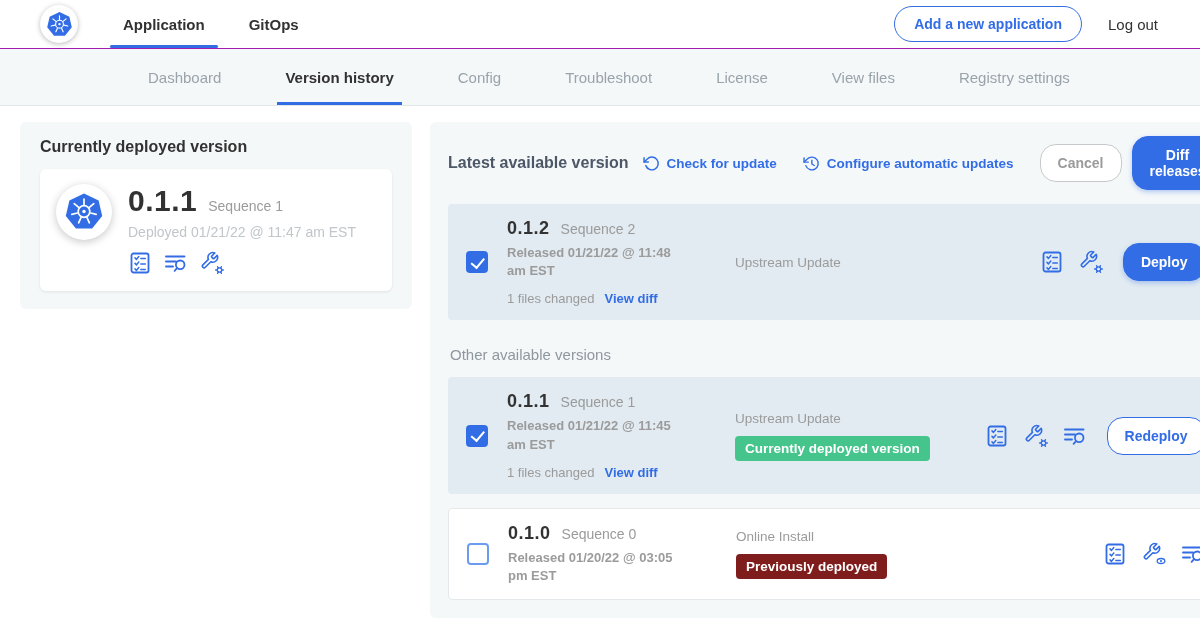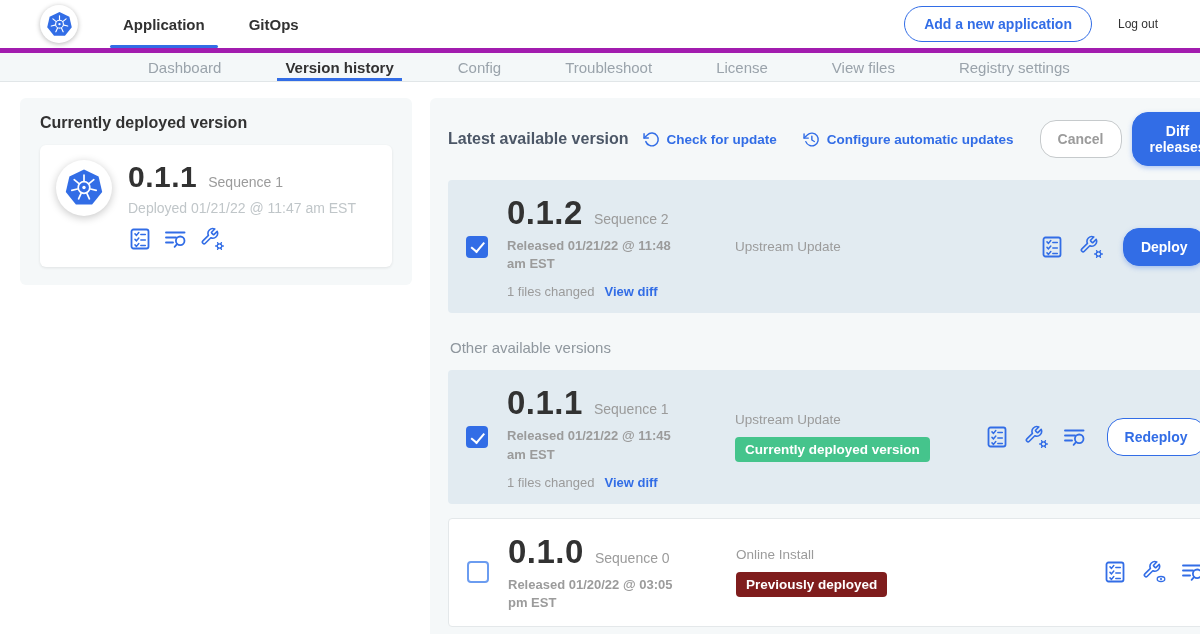--- a/index.html
+++ b/index.html
@@ -12,24 +12,24 @@
     box-shadow:0 1px 5px rgba(0,0,0,.28); display:flex; align-items:center; justify-content:center;
     margin-right:32px; flex:none; }
   .top-tab { position:relative; height:48px; display:flex; align-items:center; padding:0 13px;
     font-size:15px; font-weight:700; color:#323232; cursor:pointer; margin-right:18px; }
   .top-tab.active::after { content:""; position:absolute; left:0; right:0; bottom:0; height:3px;
     background:#326de6; border-radius:2px; }
   .flex-spacer { flex:1; }
   .pill-btn { background:#fff; border:1.5px solid #326de6; color:#326de6; font-weight:700;
     font-size:14px; padding:9px 19px; border-radius:22px; cursor:pointer;
     font-family:inherit; margin-right:24px; }
-  .logout { font-size:12px; color:#323232; cursor:pointer; padding:4px 2px; }
+  .logout { font-size:15px; color:#323232; cursor:pointer; padding:4px 2px; }
 
   
-  .subnav { height:34px; background:#f4f8f9; border-top:5px solid #a21caf;
+  .subnav { height:58px; background:#f4f8f9; border-top:1px solid #a21caf;
     border-bottom:1px solid #e1e6e8; display:flex; align-items:stretch; padding-left:140px; }
   .subnav-item { position:relative; display:flex; align-items:center; padding:0 8px;
     margin-right:48px; font-size:15px; color:#9aa3ab; cursor:pointer; white-space:nowrap; }
   .subnav-item.active { color:#323232; font-weight:600; }
   .subnav-item.active::after { content:""; position:absolute; left:0; right:0; bottom:0;
     height:3px; background:#326de6; }
 
   
   .main { display:flex; gap:18px; padding:16px 20px 0 20px; align-items:flex-start; }
   .panel { background:#f5f8f9; border-radius:6px; }
@@ -63,21 +63,21 @@
 
   .version-card { border-radius:4px; padding:14px 18px; display:flex; align-items:center; margin-top:14px; }
   .card-blue { background:#e2ebf1; }
   .card-white { background:#fff; border:1px solid #e4e8ea; }
   .cb { width:22px; height:22px; border-radius:4px; margin-right:19px; flex:none; cursor:pointer; position:relative; }
   .cb.checked { background:#326de6; }
   .cb.checked::after { content:""; position:absolute; left:7.5px; top:3.5px; width:5.5px; height:10.5px;
     border:solid #fff; border-width:0 2.4px 2.4px 0; transform:rotate(40deg); }
   .cb.unchecked { background:#fff; border:2px solid #6b9cf0; }
   .vcol { width:198px; flex:none; }
-  .vcol .ver-big { font-size:33px; }
+  .vcol .ver-big { font-size:18px; }
   .released { font-size:13px; font-weight:700; color:#9b9b9b; margin-top:5px; line-height:1.4; width:186px; }
   .files-row { margin-top:11px; font-size:13px; color:#9b9b9b; display:flex; gap:10px; align-items:flex-start; }
   .view-diff { color:#326de6; font-weight:700; cursor:pointer; }
   .mcol { flex:1; padding-left:30px; }
   .source { font-size:13.5px; font-weight:400; color:#9b9b9b; }
   .badge { display:inline-block; margin-top:10px; color:#fff; font-weight:700; font-size:13.5px;
     padding:5px 10px; border-radius:4px; }
   .actions { display:flex; align-items:center; gap:15px; padding-left:10px; }
   .actions .btn { margin-left:5px; }
   .other-title { font-size:15px; color:#8f979e; margin:26px 0 0 2px; }

